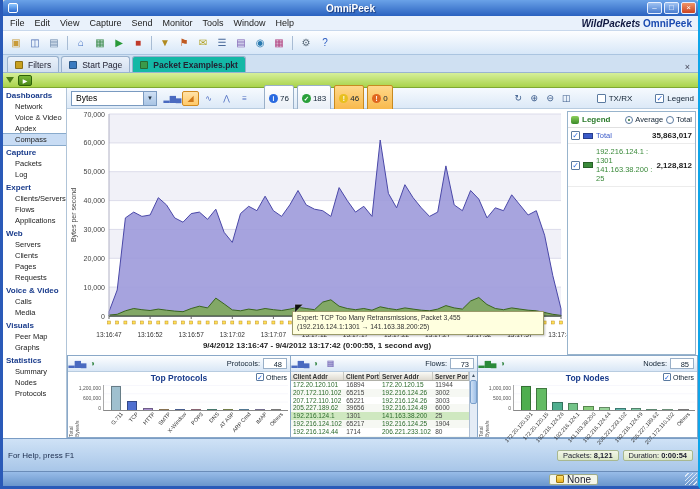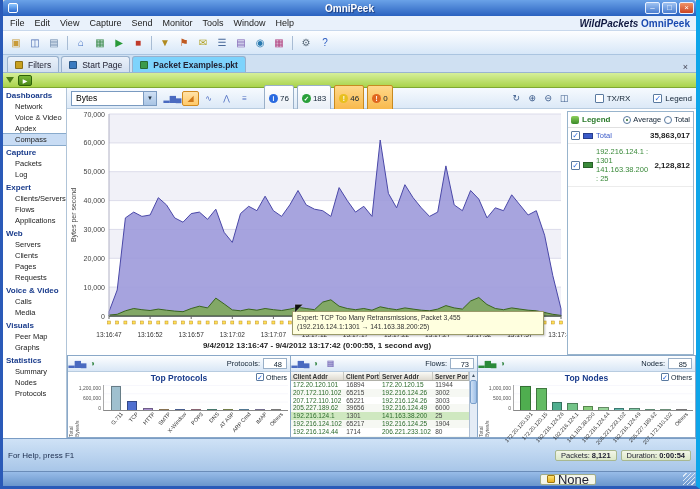--- a/index.html
+++ b/index.html
@@ -1,19 +1,19 @@
 <!DOCTYPE html>
 <html><head>
 <meta charset="utf-8">
 <style>
   html,body{margin:0;padding:0;background:#4a6a90;}
   body{width:700px;height:489px;overflow:hidden;font-family:"Liberation Sans",sans-serif;-webkit-font-smoothing:antialiased;}
   *{box-sizing:border-box;}
   .win{width:700px;height:489px;display:flex;flex-direction:column;background:#ece9d8;
-       border-left:3px solid #2a5ab8;border-right:4px solid #0ea5e9;border-bottom:3px solid #2a5ab8;}
+       border-left:3px solid #2a5ab8;border-right:2px solid #0ea5e9;border-bottom:3px solid #2a5ab8;}
   
   .titlebar{height:16px;flex:0 0 16px;background:linear-gradient(#6aa2e8,#2a62c0);display:flex;align-items:center;
             padding:0 2px;border-radius:3px 3px 0 0;position:relative;}
   .app-icon{width:10px;height:10px;background:linear-gradient(#8ec8ff,#2a6ad0);border:1px solid #fff;border-radius:2px;margin:0 3px;}
   .title-text{position:absolute;left:0;right:0;text-align:center;color:#fff;font-weight:bold;font-size:10px;text-shadow:1px 1px 1px #1a3a7a;}
   .win-btns{margin-left:auto;display:flex;gap:2px;position:relative;z-index:2;}
   .wbtn{width:15px;height:12px;background:linear-gradient(#9ec2f2,#4a7ed0);border:1px solid #e8f0ff;border-radius:2px;
         color:#fff;font-size:8px;line-height:10px;text-align:center;cursor:default;}
   .wbtn.close{background:linear-gradient(#f09468,#cc4422);}
   
@@ -25,21 +25,21 @@
   
   .toolbar{height:24px;flex:0 0 24px;background:linear-gradient(#fdfeff,#d7e7f8);border-bottom:1px solid #aac4e0;
            display:flex;align-items:center;padding:0 4px;gap:1px;}
   .tb-btn{width:18px;height:18px;display:flex;align-items:center;justify-content:center;border:1px solid transparent;border-radius:2px;}
   .tb-glyph{font-size:10px;line-height:1;}
   .tb-sep{width:1px;height:14px;background:#a8bcd4;margin:0 3px;}
   
   .tabbar{height:18px;flex:0 0 18px;background:#cfe0f2;display:flex;align-items:flex-end;padding:2px 4px 0 4px;border-bottom:1px solid #9ab4d0;}
   .tab{display:flex;align-items:center;gap:5px;height:16px;padding:0 7px;margin-right:2px;font-size:8.5px;color:#223;
        background:linear-gradient(#eaf1fa,#d2dff0);border:1px solid #98b0cc;border-bottom:none;border-radius:3px 3px 0 0;}
-  .tab.active{background:#7dd3fc;font-weight:bold;}
+  .tab.active{background:#14b8a6;font-weight:bold;}
   .tab-ic{width:8px;height:8px;border-radius:1px;border:1px solid rgba(0,0,0,.3);}
   .tab-close{margin-left:auto;font-size:9px;color:#445;padding:0 4px;}
   
   .filterbar{height:15px;flex:0 0 15px;background:linear-gradient(#d6ef9a,#a9d34a);border-bottom:1px solid #7fa832;
              display:flex;align-items:center;padding:0 3px;gap:4px;}
   .funnel{width:0;height:0;border-left:4px solid transparent;border-right:4px solid transparent;border-top:6px solid #4a7a14;}
   .filter-input{flex:1;background:transparent;border:none;outline:none;font-size:8.5px;color:#29430a;font-family:"Liberation Sans",sans-serif;}
   .filter-input::placeholder{color:#3a5a12;opacity:1;}
   .filter-go{width:14px;height:11px;background:linear-gradient(#7ab838,#4a8818);border:1px solid #2e6208;border-radius:2px;
              color:#fff;font-size:6px;display:flex;align-items:center;justify-content:center;}
@@ -131,21 +131,21 @@
   .ft-thumb{position:absolute;top:8px;left:0;right:0;height:24px;background:linear-gradient(90deg,#cfe0f4,#9ec0e8);border:1px solid #7aa0cc;border-radius:2px;}
   
   .statusbar{height:14px;flex:0 0 14px;background:linear-gradient(#cfe2f6,#a8c6e8);border-top:1px solid #7a9cc4;
              display:flex;align-items:center;padding:16px 5px;font-size:8px;color:#1a2a4a;}
   .sb-right{margin-left:auto;display:flex;}
   .sb-chip{background:linear-gradient(#f2f6e8,#dce8c8);border:1px solid #a8b890;padding:0 5px;height:11px;line-height:10px;
            margin-left:4px;font-size:7.5px;border-radius:2px;color:#223;}
   .statusbar2{height:15px;flex:0 0 15px;background:linear-gradient(#98bce8,#6a96cc);border-top:1px solid #6a8cb8;
               display:flex;align-items:center;padding:0 4px;position:relative;}
   .adapter-chip{margin-left:auto;margin-right:96px;display:flex;align-items:center;gap:3px;background:#f4f6ea;
-                border:1px solid #a0ac88;font-size:13px;height:11px;padding:0 6px;border-radius:2px;color:#223;}
+                border:1px solid #a0ac88;font-size:10px;height:11px;padding:0 6px;border-radius:2px;color:#223;}
   .adapter-icon{width:8px;height:8px;background:linear-gradient(#ffe270,#e8b020);border:1px solid #a07810;border-radius:1px;}
   .grip{position:absolute;right:1px;bottom:1px;width:12px;height:12px;
         background:repeating-linear-gradient(135deg,transparent,transparent 2px,#dce8f6 2px,#dce8f6 3px);}
 </style>
 </head>
 <body>
 
 <div class="win">
 
   <div class="titlebar">

